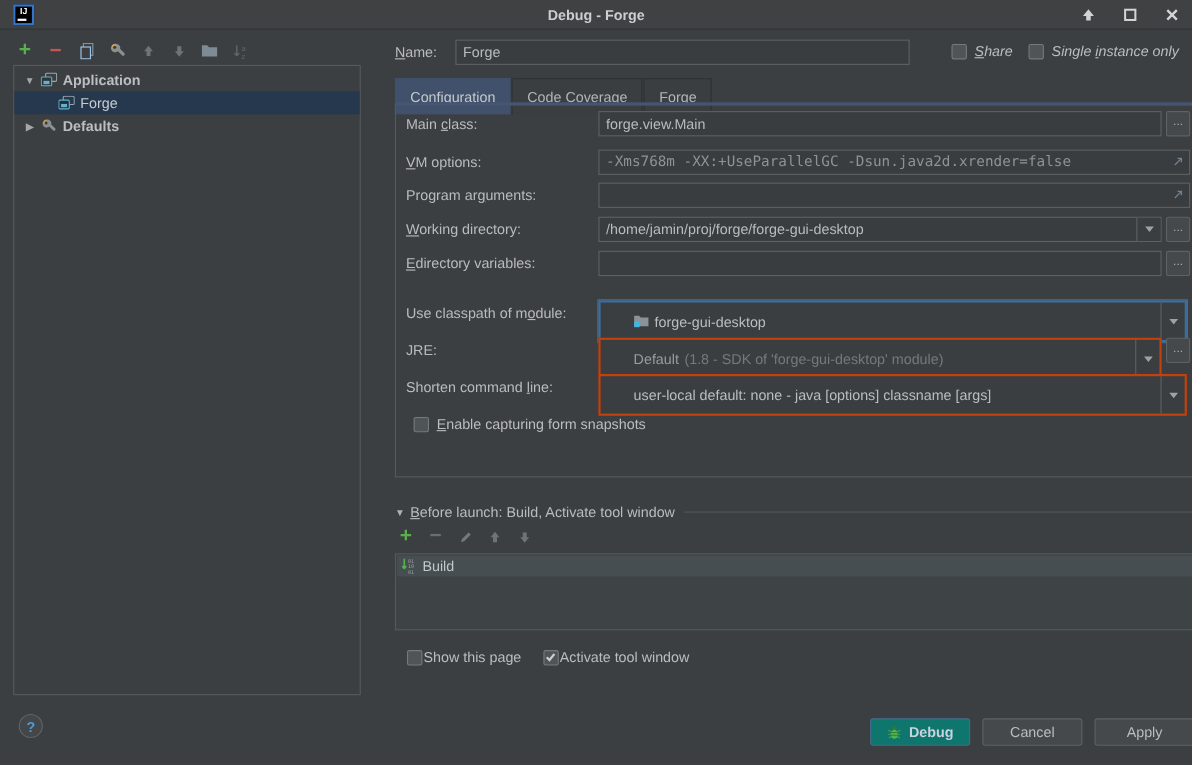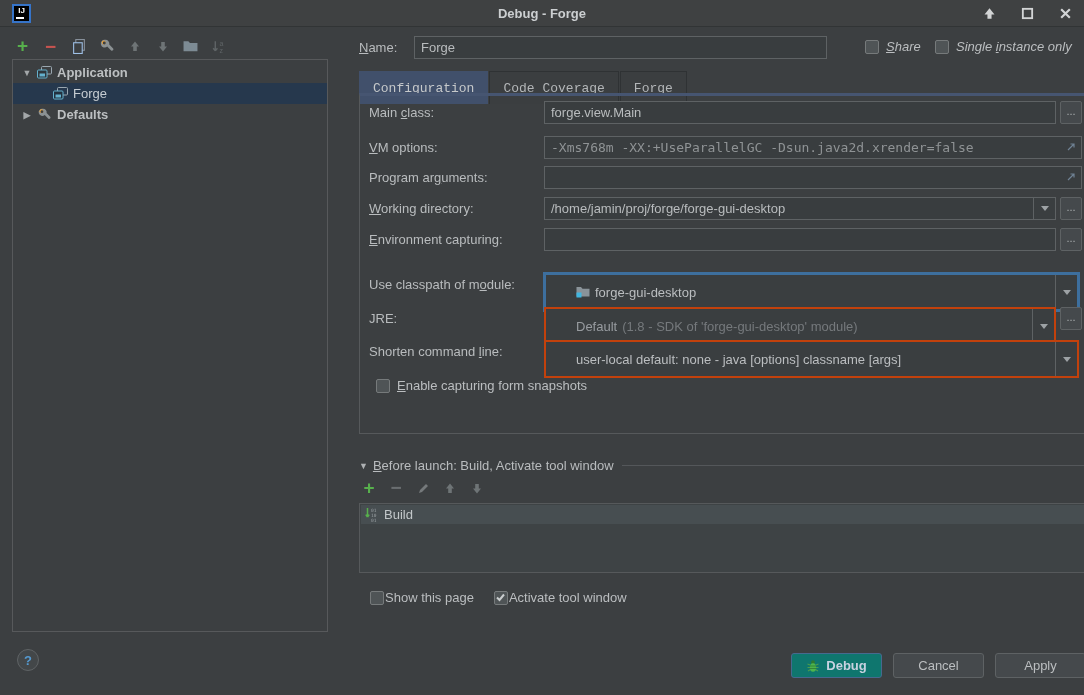--- a/index.html
+++ b/index.html
@@ -48,21 +48,21 @@
   #name-input { position:absolute; left:55px; top:0; width:413px; }
   .cb-group { position:absolute; top:3px; display:flex; align-items:center; gap:7px;font-style:italic; }
   .checkbox { width:14px; height:14px; background:#4f5456; border:1px solid #767a7b; border-radius:2px;
     display:flex; align-items:center; justify-content:center; flex:0 0 auto; }
   .checkbox svg { display:none; }
   .checkbox.checked svg { display:block; }
 
   
   .tabs { position:absolute; left:0; top:44px; height:23px; display:flex; }
   .tab { height:23px; padding:16px 13px; display:flex; align-items:center; color:#b3b6b8;
-    background:#3b3e40; border:1px solid #2f3234; border-bottom:none; margin-right:1px;font-family:Liberation Mono, monospace; }
+    background:#3b3e40; border:1px solid #2f3234; border-bottom:none; margin-right:1px; }
   .tab.selected { background:#41506b; border-color:#41506b; color:#c6c9cb; }
 
   .tab-panel { position:absolute; left:0; top:66px; width:728px; height:341px;
     border:1px solid #56595b; border-top:3px solid #465571; }
   .frow { position:absolute; left:0; height:23px; width:100%; }
   .frow .row-label { position:absolute; left:9px; top:4px; }
   .frow .f { position:absolute; top:0; left:184px; }
   .f-std { width:512px; }
   .f-wide { width:538px; }
   .mono { font-family:"DejaVu Sans Mono", monospace; color:#8f9395; font-size:13px; }
@@ -264,21 +264,21 @@
       <div class="fieldwrap wd-wrap" style="left:184px; width:512px">
         <input class="field" value="/home/jamin/proj/forge/forge-gui-desktop" style="">
         <span class="wd-arrow">
             <span class="tri-down"></span>
           </span>
       </div>
       <div class="browse-btn">...</div>
     </div>
 
     <div class="frow" style="top:132px">
-      <span class="row-label"><span></span><span class="mn">E</span><span>nvironment capturing:</span></span>
+      <span class="row-label"><span></span><span class="mn">E</span><span>directory variables:</span></span>
       <input class="field f f-std" value="" style="">
       <div class="browse-btn">...</div>
     </div>
 
     <div class="frow" style="top:177px">
       <span class="row-label"><span>Use classpath of m</span><span class="mn">o</span><span>dule:</span></span>
       <div class="combo focused f" style="width:535px">
         <span class="c-text">
           <span style="display:flex">
               <svg width="14" height="12" viewBox="0 0 14 12">

